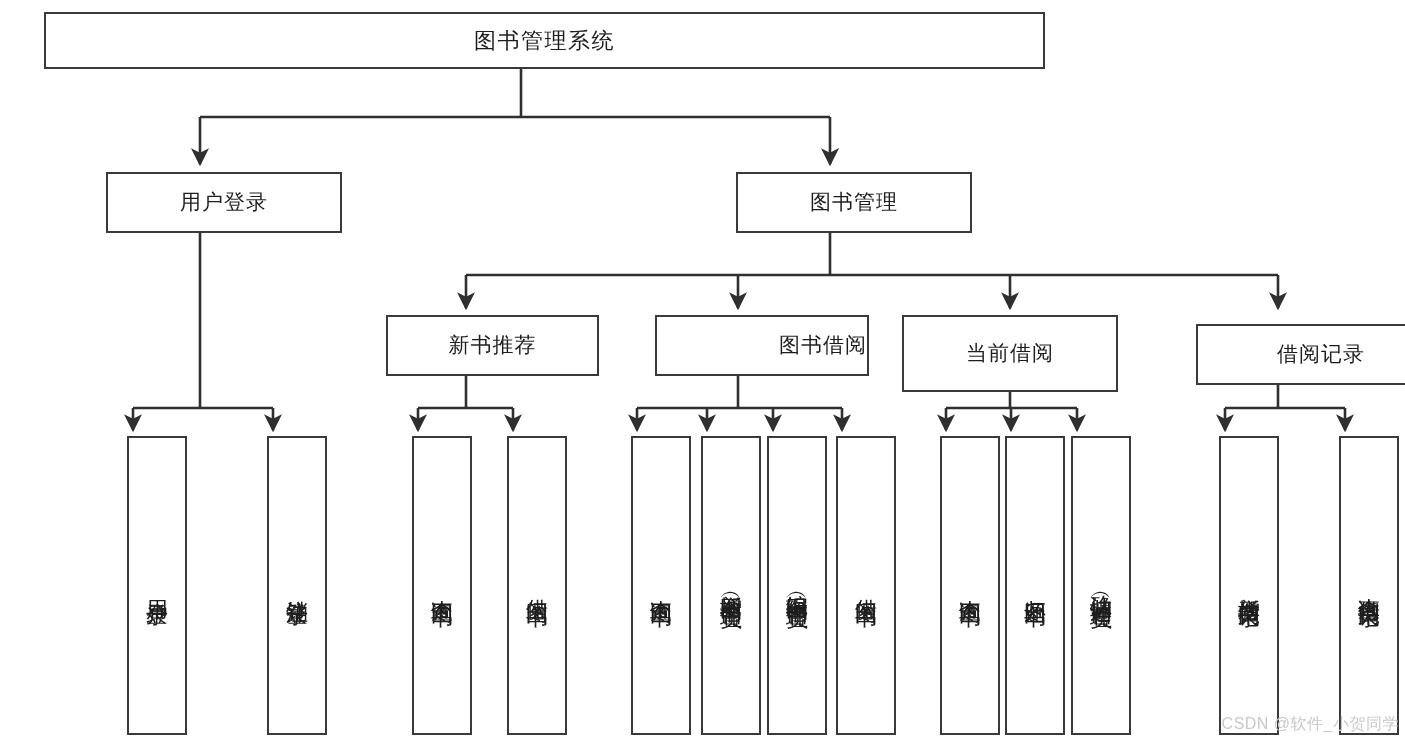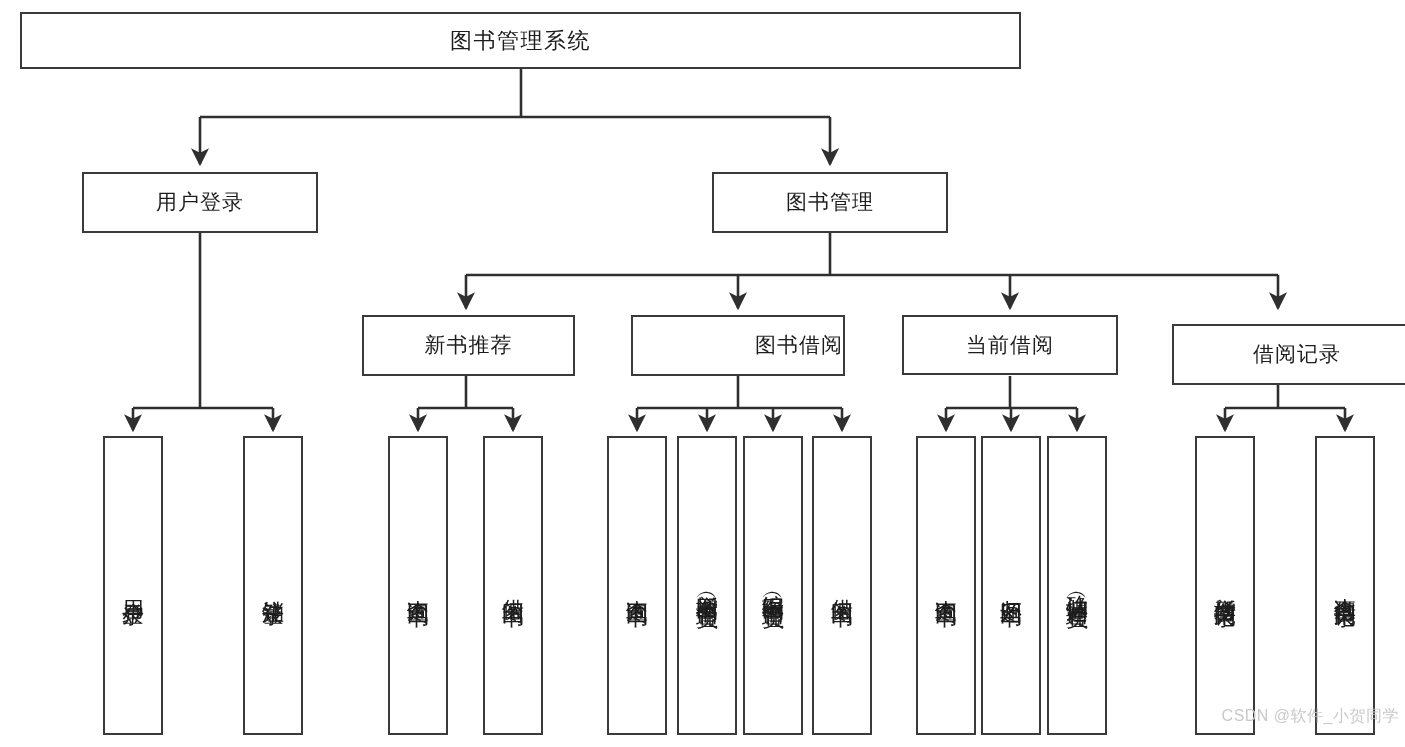--- a/index.html
+++ b/index.html
@@ -28,20 +28,21 @@
   }
   .node {
     position: absolute;
     box-sizing: border-box;
     border: 2.5px solid #3a3a3a;
     background: #ffffff;
     display: flex;
     align-items: center;
     justify-content: center;
     color: #1d1d1d;
+    margin-left: 24px;
   }
   .node .label {
     display: block;
     text-align: center;
     line-height: 1.15;
     white-space: nowrap;
   }
   
   .node.horiz .label {
     font-size: 21px;
@@ -59,21 +60,21 @@
     writing-mode: vertical-rl;
     text-orientation: upright;
     font-size: 22px;
     letter-spacing: 2px;
     line-height: 1;
     max-height: 100%;
   }
   #watermark {
     position: absolute;
     right: 6px;
-    bottom: 20px;
+    bottom: 12px;
     font-size: 16px;
     color: #c9c9c9;
     letter-spacing: 0.5px;
     user-select: none;
     white-space: nowrap;
   }
 </style>
 </head>
 <body>
 
@@ -140,21 +141,21 @@
   <div class="node horiz" style="left:712px; top:172px; width:236px; height:61px;">
     <span class="label">图书管理</span>
   </div>
 
   <div class="node horiz" style="left:362px; top:315px; width:213px; height:61px;align-items:center;">
     <span class="label">新书推荐</span>
   </div>
   <div class="node horiz" style="left:631px; top:315px; width:214px; height:61px;justify-content:flex-end;">
     <span class="label">图书借阅</span>
   </div>
-  <div class="node horiz" style="left:902px; top:315px; width:216px; height:60px;">
+  <div class="node horiz" style="left:878px; top:315px; width:216px; height:77px;">
     <span class="label">当前借阅</span>
   </div>
   <div class="node horiz" style="left:1172px; top:324px; width:250px; height:61px;">
     <span class="label">借阅记录</span>
   </div>
 
   <div class="node vert" style="left:103px; top:436px; width:60px; height:299px;">
     <span class="label">用户登录</span>
   </div>
   <div class="node vert" style="left:243px; top:436px; width:60px; height:299px;">

